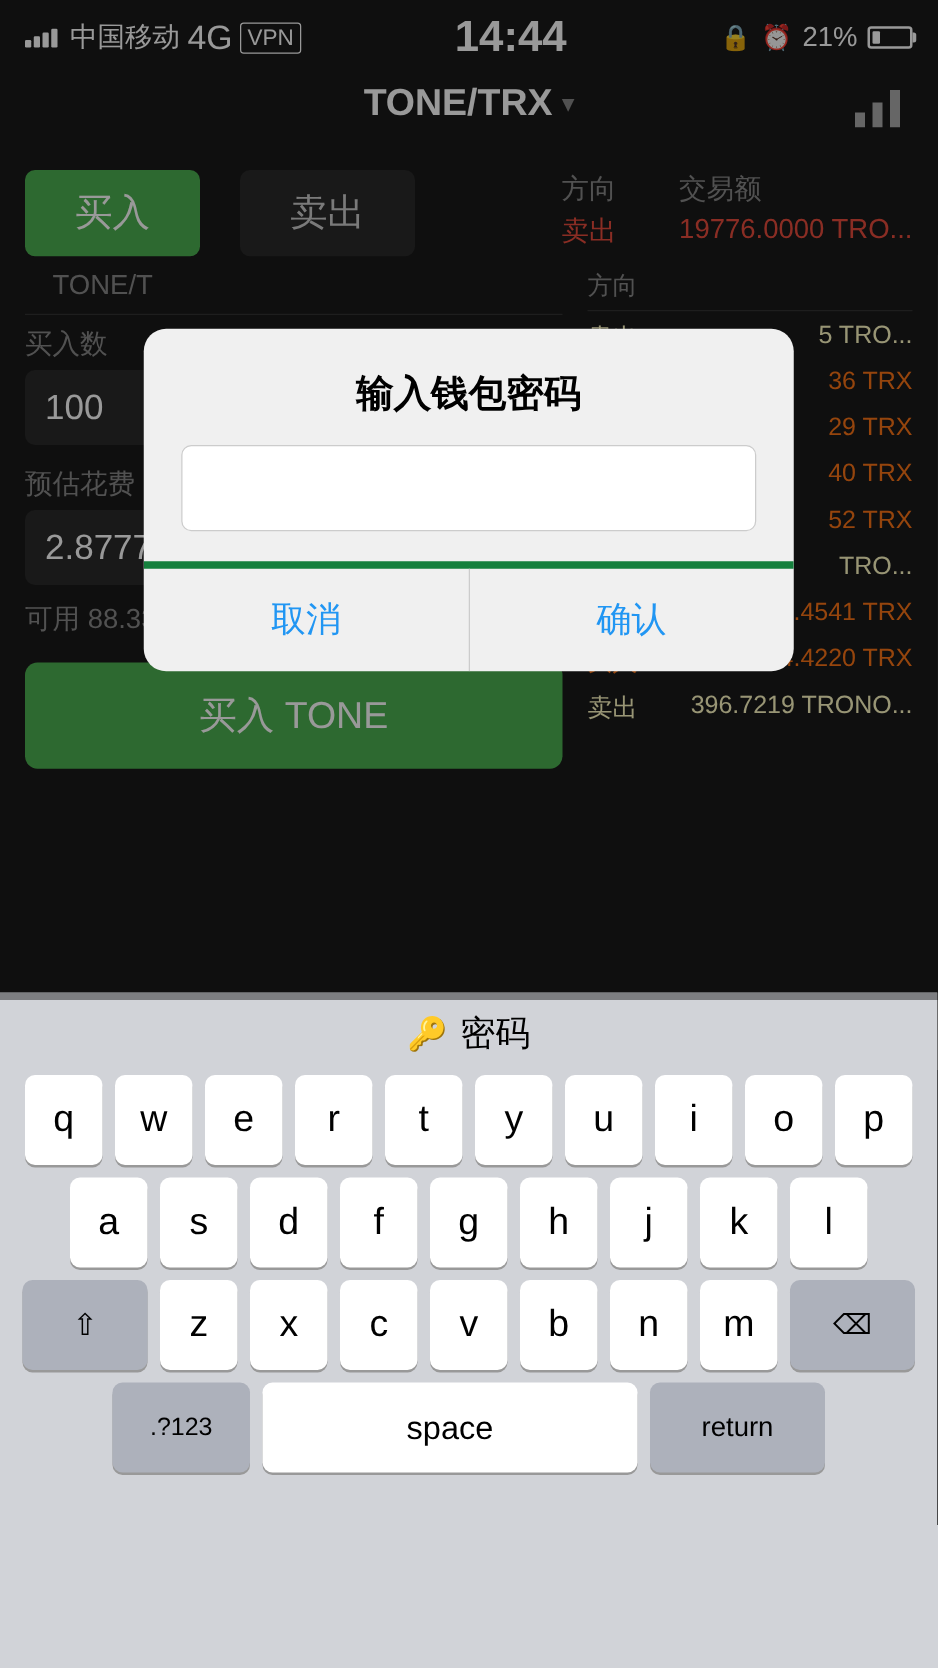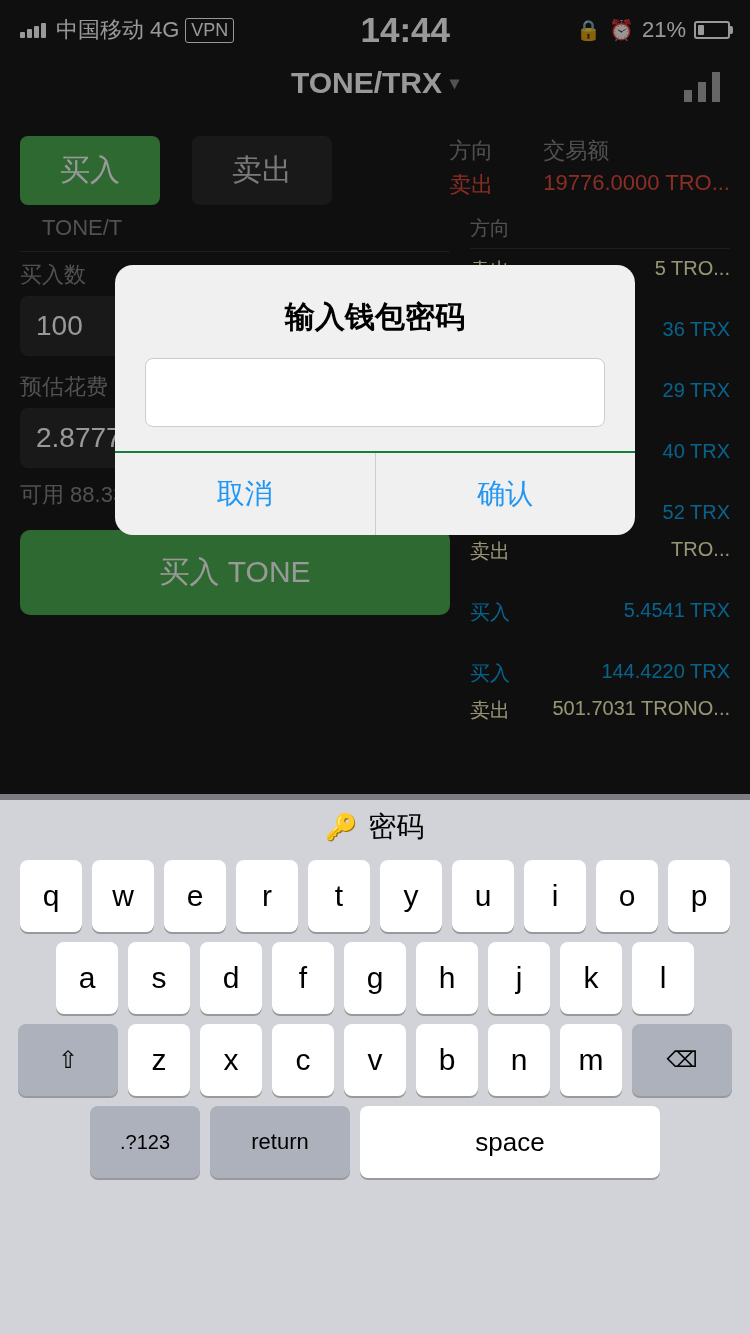--- a/index.html
+++ b/index.html
@@ -144,21 +144,21 @@
       margin-bottom: 6px;
     }
     .right-divider { border: none; border-top: 1px solid #333; margin-bottom: 8px; }
     .trade-row {
       display: flex;
       justify-content: space-between;
       font-size: 20px;
       margin-bottom: 10px;
     }
     .trade-row .dir-red { color: #fef9c3; }
-    .trade-row .dir-green { color: #0ea5e9; margin-top: 24px; }
+    .trade-row .dir-green { color: #f97316; }
 
     
     .dialog-overlay {
       position: fixed;
       top: 0; left: 0; right: 0;
       height: 800px;
       background: rgba(0,0,0,0.4);
       display: flex;
       align-items: center;
       justify-content: center;
@@ -184,21 +184,21 @@
       width: 100%;
       border: 1.5px solid #ccc;
       border-radius: 8px;
       padding: 18px 14px;
       font-size: 26px;
       background: #fff;
       outline: none;
     }
     .dialog-buttons {
       display: flex;
-      border-top: 2px solid #15803d;
+      border-top: 6px solid #15803d;
       align-items: center;
     }
     .dialog-btn {
       flex: 1;
       padding: 22px;
       font-size: 28px;
       color: #2196F3;
       background: none;
       border: none;
       cursor: pointer;
@@ -293,21 +293,21 @@
 
   <div class="status-bar">
     <div class="status-left">
       <div class="signal-bars">
         <span style="height:6px"></span>
         <span style="height:9px"></span>
         <span style="height:12px"></span>
         <span style="height:15px"></span>
       </div>
       <span style="font-size:22px; margin-left:4px;">中国移动</span>
-      <span style="font-size:22px;text-align:center;">4G</span>
+      <span style="font-size:27px;text-align:center;">4G</span>
       <span style="font-size:18px; border:1.5px solid #fff; border-radius:3px; padding:1px 5px;">VPN</span>
     </div>
     <div class="status-center">14:44</div>
     <div class="status-right">
       <span style="font-size:20px;">🔒</span>
       <span style="font-size:20px;">⏰</span>
       <span style="font-size:22px;">21%</span>
       <div class="battery-icon">
         <div class="battery-fill"></div>
       </div>
@@ -398,21 +398,21 @@
           <div class="trade-row">
       <span class="dir-green">买入</span>
       <span class="dir-green">5.4541 TRX</span>
     </div>
           <div class="trade-row">
       <span class="dir-green">买入</span>
       <span class="dir-green">144.4220 TRX</span>
     </div>
           <div class="trade-row">
       <span class="dir-red">卖出</span>
-      <span class="dir-red">501.7031 TRONO...</span>
+      <span class="dir-red">396.7219 TRONO...</span>
     </div>
         </div>
     </div>
   </div>
 
   <div class="dialog-overlay">
     <div class="dialog">
       <div class="dialog-title">输入钱包密码</div>
       <div class="dialog-input-wrap">
         <input class="dialog-input" type="password" placeholder="" style="">
@@ -463,18 +463,18 @@
         <div class="key">c</div>
         <div class="key">v</div>
         <div class="key">b</div>
         <div class="key">n</div>
         <div class="key">m</div>
         <div class="key key-gray key-wide" style="font-size:22px;">⌫</div>
       </div>
 
       <div class="keyboard-row">
         <div class="key key-gray" style="width:110px; font-size:20px;">.?123</div>
+        <div class="key key-space" style="width:340px; font-size:26px;">space</div>
         <div class="key key-gray" style="width:140px; font-size:22px;">return</div>
-        <div class="key key-space" style="width:340px; font-size:26px;">space</div>
       </div>
     </div>
   </div>
 </div>
 
 </body></html>

